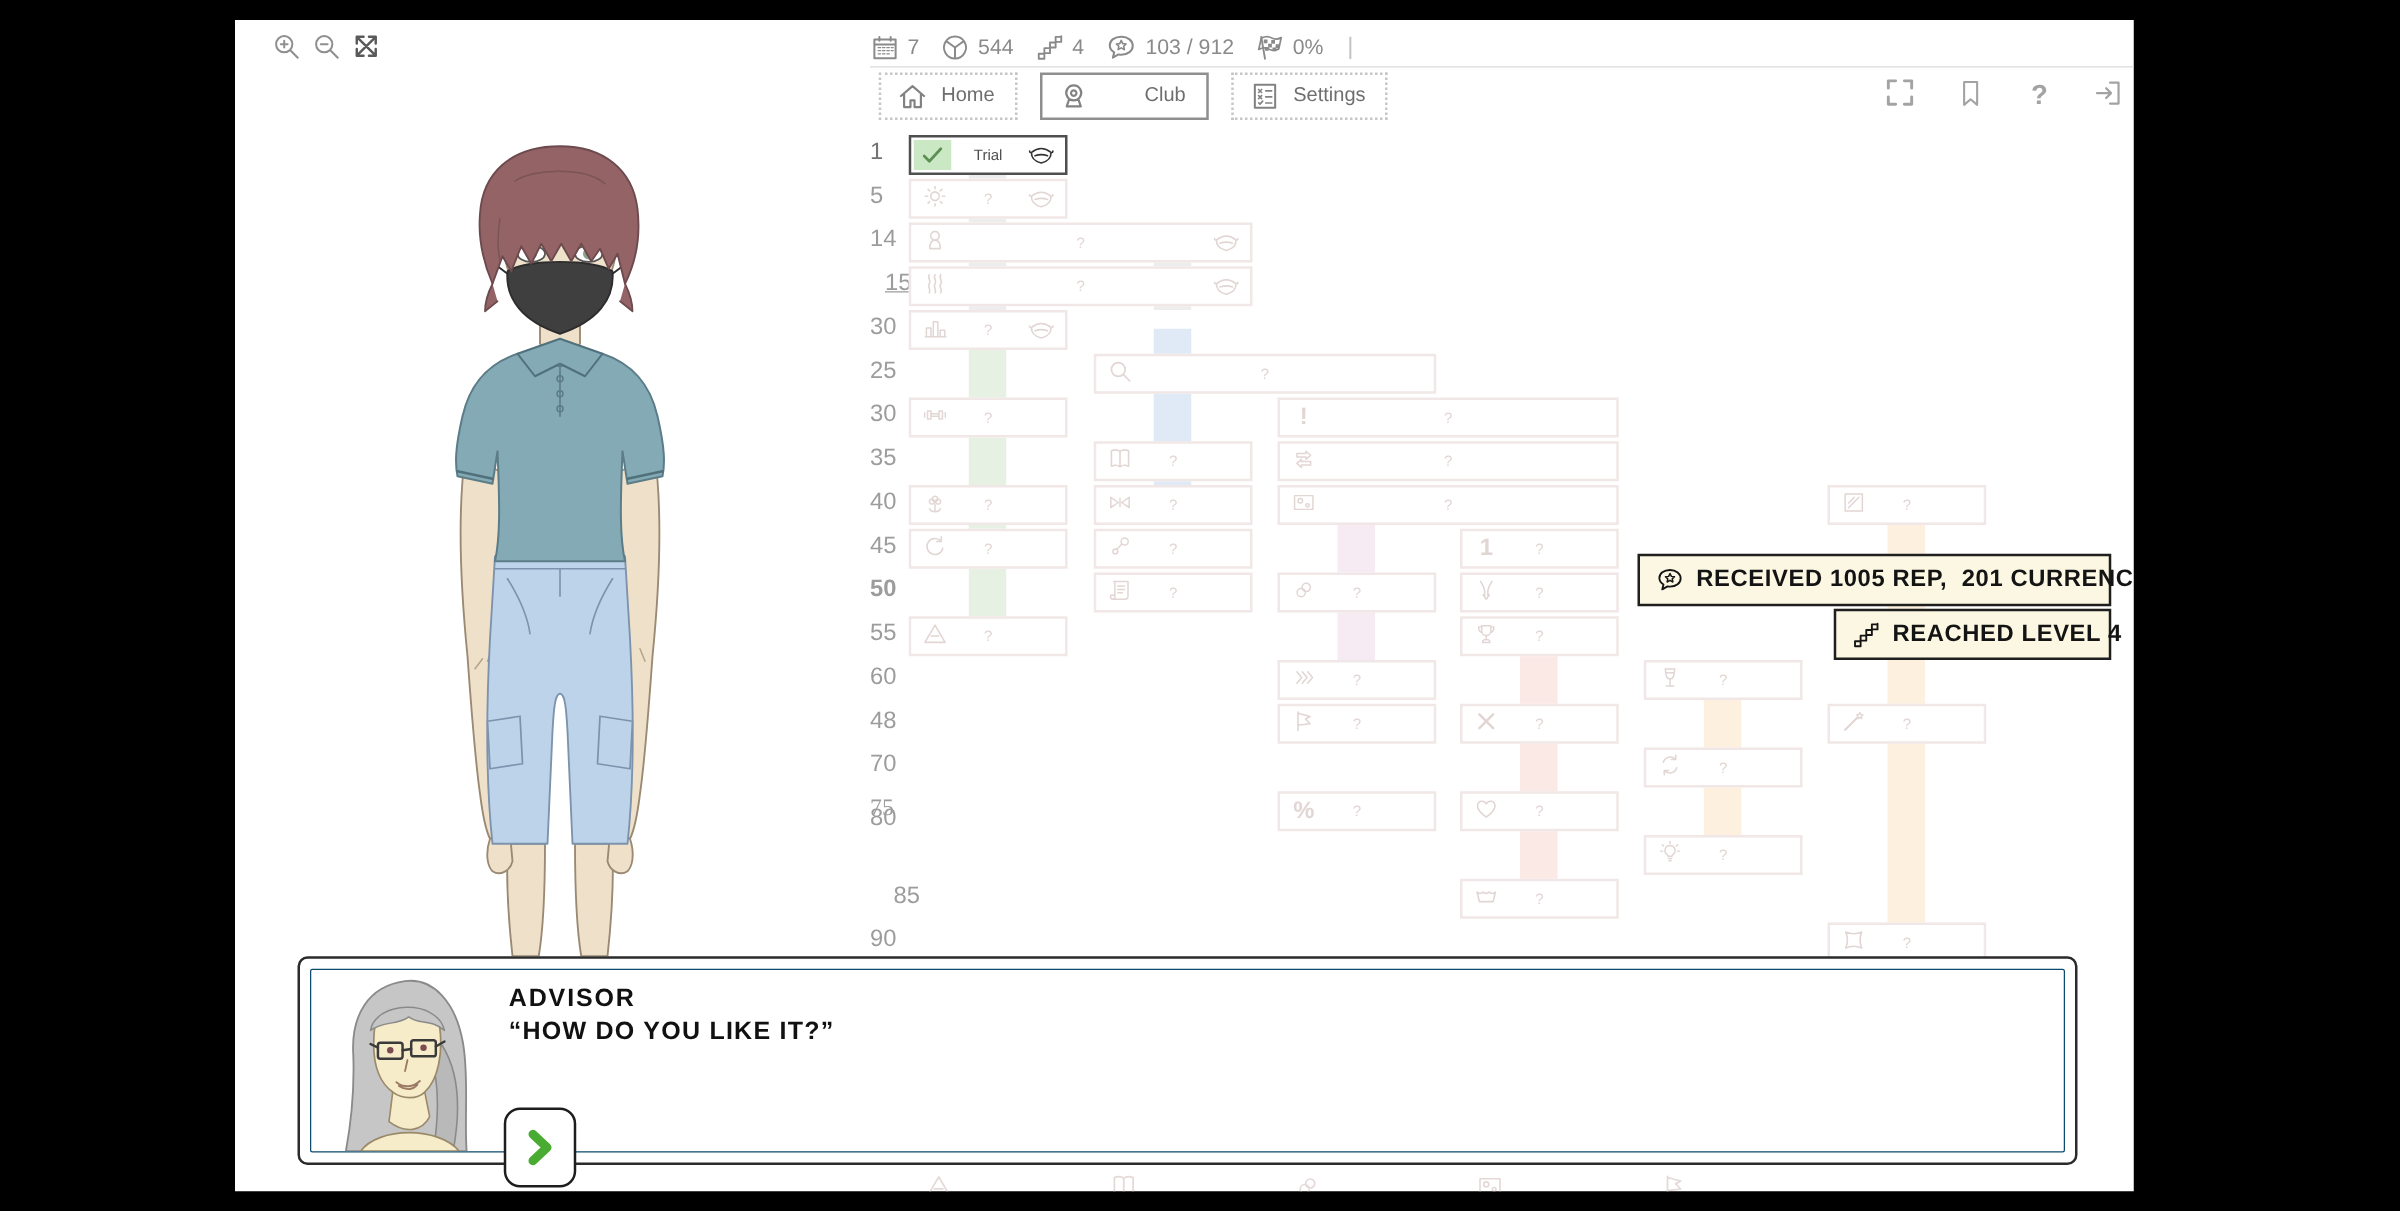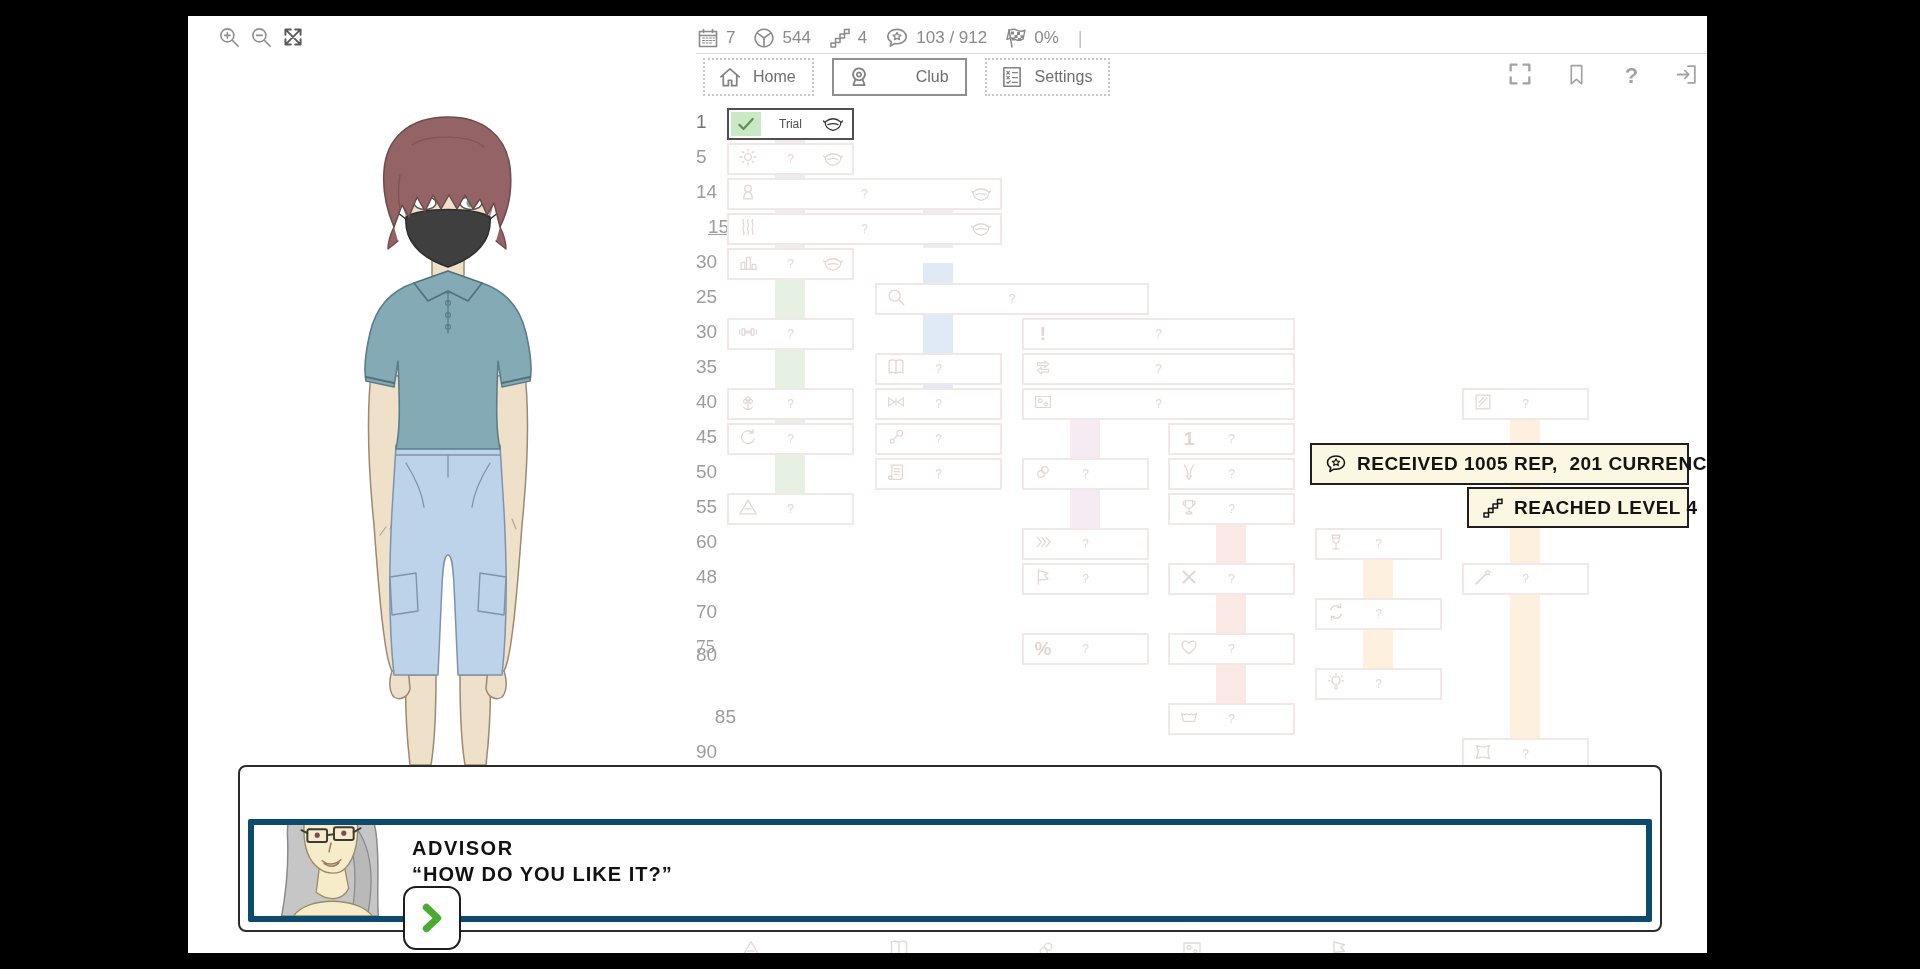--- a/index.html
+++ b/index.html
@@ -35,21 +35,21 @@
   .node.unlocked{border-color:#4f4f4f;color:#3c3c3c;}
   .node .n-icon{margin-left:8px;}
   .node .n-label{position:absolute;left:0;right:0;text-align:center;font-size:12px;}
   .node .n-mask{position:absolute;right:8px;top:3px;}
   .node .checkbox{position:absolute;left:2px;top:2px;bottom:2px;width:30px;background:#cbe8c4;display:flex;align-items:center;justify-content:center;color:#5d8f55;}
   .ghost{position:absolute;color:#e4d9d7;z-index:1;}
   
   .notif{position:absolute;background:#fbf7e2;border:2px solid #1f1f1f;display:flex;align-items:center;gap:9px;padding:0 12px;color:#141414;font-weight:bold;font-size:19px;letter-spacing:.5px;z-index:6;white-space:pre;}
   
   #dialogue{left:50px;top:749px;width:1420px;height:163px;background:#fff;border:2px solid #2b2b2b;border-radius:8px;z-index:7;}
-  #dialogue-inner{position:absolute;left:8px;top:8px;right:8px;bottom:8px;border:6px solid #0c4a6e;border-radius:2px;overflow:hidden;margin-top:44px;}
+  #dialogue-inner{position:absolute;left:8px;top:8px;right:8px;bottom:8px;border:1px solid #0c4a6e;border-radius:2px;overflow:hidden;}
   #portrait{position:absolute;left:8px;bottom:0;width:138px;height:142px;}
   #speaker{position:absolute;left:158px;top:12px;font-size:20px;font-weight:bold;letter-spacing:1.5px;color:#111;}
   #line{position:absolute;left:158px;top:38px;font-size:20px;font-weight:bold;letter-spacing:1px;color:#111;}
   #next-btn{left:215px;top:870px;width:54px;height:60px;background:#fff;border:2px solid #1d1d1d;border-radius:13px;z-index:8;display:flex;align-items:center;justify-content:center;cursor:pointer;color:#49ab31;}
 </style>
 </head>
 <body>
 
 <div id="stage">
   <div id="content">
@@ -200,21 +200,21 @@
         <div class="abs lvl-label" style="left:508px;top:95px;color:#747474;">1</div>
         <div class="abs lvl-label" style="left:508px;top:130px;">5</div>
         <div class="abs lvl-label" style="left:508px;top:165px;">14</div>
         <div class="abs lvl-label" style="left:520px;top:200px;text-decoration:underline;">15</div>
         <div class="abs lvl-label" style="left:508px;top:235px;">30</div>
         <div class="abs lvl-label" style="left:508px;top:270px;">25</div>
         <div class="abs lvl-label" style="left:508px;top:305px;">30</div>
         <div class="abs lvl-label" style="left:508px;top:340px;">35</div>
         <div class="abs lvl-label" style="left:508px;top:375px;">40</div>
         <div class="abs lvl-label" style="left:508px;top:410px;">45</div>
-        <div class="abs lvl-label" style="left:508px;top:445px;">50</div>
+        <div class="abs lvl-label" style="left:508px;top:445px;font-weight:bold;">50</div>
         <div class="abs lvl-label" style="left:508px;top:480px;">55</div>
         <div class="abs lvl-label" style="left:508px;top:515px;">60</div>
         <div class="abs lvl-label" style="left:508px;top:550px;">48</div>
         <div class="abs lvl-label" style="left:508px;top:585px;">70</div>
         <div class="abs lvl-label" style="left:508px;top:620px;font-family:Liberation Serif, serif;">75</div>
         <div class="abs lvl-label" style="left:508px;top:628px;">80</div>
         <div class="abs lvl-label" style="left:508px;top:690px;text-align:right;">85</div>
         <div class="abs lvl-label" style="left:508px;top:725px;">90</div>
         <div class="band" style="left:587px;top:247px;height:245px;background:#e7f1e3;"></div>
         <div class="band" style="left:735px;top:247px;height:140px;background:#dfeaf6;"></div>

